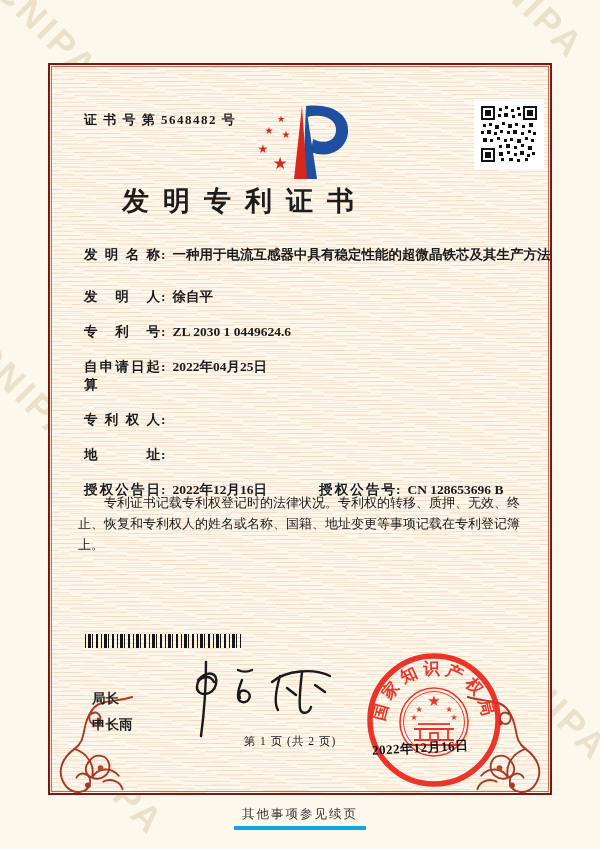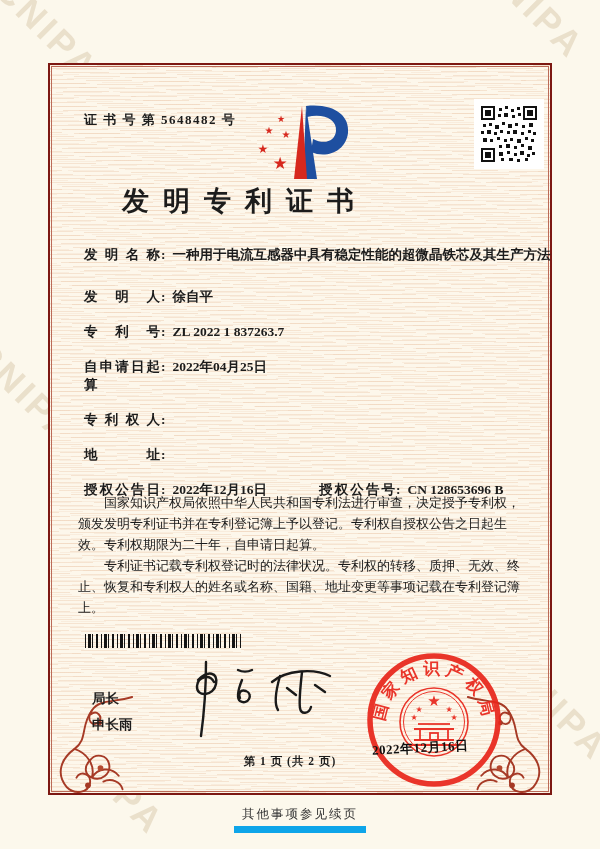--- a/index.html
+++ b/index.html
@@ -71,23 +71,23 @@
   .signer{position:absolute;left:92px;top:686px;font-size:13.5px;font-weight:700;line-height:26px;font-family:"Liberation Sans","DejaVu Sans",sans-serif;}
   .autograph{position:absolute;left:168px;top:658px;width:170px;height:84px;}
   
   .seal{position:absolute;left:362px;top:648px;width:144px;height:144px;}
   .seal-date{
     position:absolute;left:372px;top:738px;width:140px;
     font-size:13px;font-weight:700;color:#101010;letter-spacing:0.5px;
     transform:rotate(-3deg);
   }
   
-  .page-no{position:absolute;left:0;top:754px;width:580px;text-align:center;font-size:11.5px;font-weight:700;letter-spacing:1px;}
+  .page-no{position:absolute;left:0;top:734px;width:580px;text-align:center;font-size:11.5px;font-weight:400;letter-spacing:1px;}
   .footer-note{position:absolute;left:0;top:806px;width:600px;text-align:center;font-size:12.5px;color:#333;}
-  .footer-note span{display:inline-block;padding:0 8px 3px;border-bottom:7px solid #0ea5e9;letter-spacing:2px;font-weight:500;}
+  .footer-note span{display:inline-block;padding:0 8px 3px;border-bottom:4px solid #0ea5e9;letter-spacing:2px;font-weight:500;}
 </style>
 </head>
 <body>
 
 <div class="wm wm1">CNIPA</div>
 <div class="wm wm2">CNIPA</div>
 <div class="wm wm3">CNIPA</div>
 <div class="wm wm4">CNIPA</div>
 <div class="wm wm5">CNIPA</div>
 <div class="wm wm6">CNIPA</div>
@@ -209,21 +209,21 @@
     <span class="fvalue">一种用于电流互感器中具有稳定性能的超微晶铁芯及其生产方法</span>
   </div>
   <div class="frow">
     <span class="flabel">发明人</span>
       <span class="fcolon">:</span>
     <span class="fvalue">徐自平</span>
   </div>
   <div class="frow">
     <span class="flabel">专利号</span>
       <span class="fcolon">:</span>
-    <span class="fvalue">ZL 2022 1 837263.7</span>
+    <span class="fvalue">ZL 2030 1 0449624.6</span>
   </div>
   <div class="frow">
     <span class="flabel">自申请日起算</span>
       <span class="fcolon">:</span>
     <span class="fvalue">2022年04月25日</span>
   </div>
   <div class="frow">
     <span class="flabel">专利权人</span>
       <span class="fcolon">:</span>
   </div>
@@ -239,21 +239,20 @@
     </div>
     <div class="pair pair2">
       <span class="flabel">授权公告号</span>
         <span class="fcolon">:</span>
       <span class="fvalue">CN 128653696 B</span>
     </div>
   </div>
 </div>
 
 <div class="law">
-  <p>国家知识产权局依照中华人民共和国专利法进行审查，决定授予专利权，颁发发明专利证书并在专利登记簿上予以登记。专利权自授权公告之日起生效。专利权期限为二十年，自申请日起算。</p>
   <p>专利证书记载专利权登记时的法律状况。专利权的转移、质押、无效、终止、恢复和专利权人的姓名或名称、国籍、地址变更等事项记载在专利登记簿上。</p>
 </div>
 
 <div class="barcode"></div>
 
 <div class="signer">
   <div>局长</div>
   <div>申长雨</div>
 </div>
 <svg class="autograph" viewBox="0 0 170 84">

